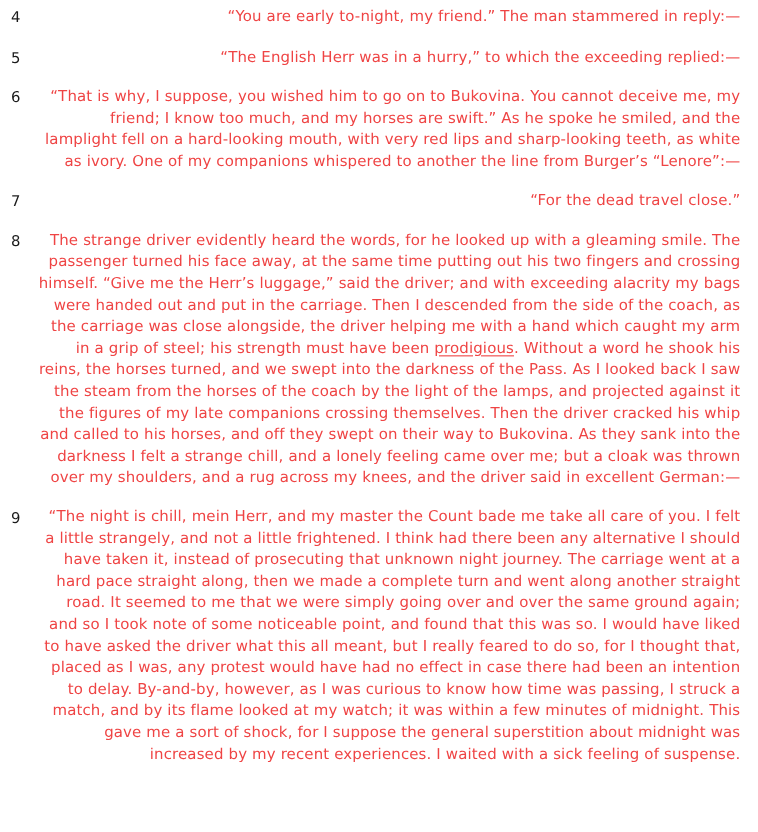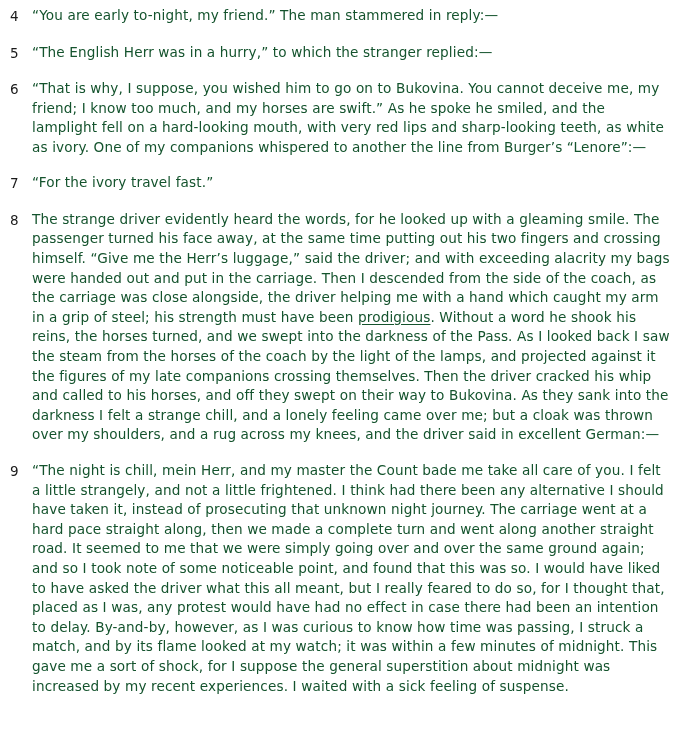--- a/index.html
+++ b/index.html
@@ -31,51 +31,51 @@
     font-size: 13.5px;
     line-height: 19.5px;
     color: #1a1a1a;
     text-align: left;
     padding-top: 1px;
   }
   .para-text {
     flex: 1 1 auto;
     font-size: 13.6px;
     line-height: 19.6px;
-    color: #14532d;
+    color: #ef4444;
     letter-spacing: 0.01em;
-    text-align: left;
+    text-align: right;
   }
   .para-text u.highlight {
     text-underline-offset: 2px;
   }
 </style>
 </head>
 <body>
 
 <div class="page">
 
   <div class="para">
     <div class="para-num">4</div>
     <div class="para-text">“You are early to-night, my friend.” The man stammered in reply:—</div>
   </div>
 
   <div class="para">
     <div class="para-num">5</div>
-    <div class="para-text">“The English Herr was in a hurry,” to which the stranger replied:—</div>
+    <div class="para-text">“The English Herr was in a hurry,” to which the exceeding replied:—</div>
   </div>
 
   <div class="para">
     <div class="para-num">6</div>
     <div class="para-text">“That is why, I suppose, you wished him to go on to Bukovina. You cannot deceive me, my friend; I know too much, and my horses are swift.” As he spoke he smiled, and the lamplight fell on a hard-looking mouth, with very red lips and sharp-looking teeth, as white as ivory. One of my companions whispered to another the line from Burger’s “Lenore”:—</div>
   </div>
 
   <div class="para">
     <div class="para-num">7</div>
-    <div class="para-text">“For the ivory travel fast.”</div>
+    <div class="para-text">“For the dead travel close.”</div>
   </div>
 
   <div class="para">
     <div class="para-num">8</div>
     <div class="para-text"><span>The strange driver evidently heard the words, for he looked up with a gleaming smile. The passenger turned his face away, at the same time putting out his two fingers and crossing himself. “Give me the Herr’s luggage,” said the driver; and with exceeding alacrity my bags were handed out and put in the carriage. Then I descended from the side of the coach, as the carriage was close alongside, the driver helping me with a hand which caught my arm in a grip of steel; his strength must have been </span><u class="highlight">prodigious</u><span>. Without a word he shook his reins, the horses turned, and we swept into the darkness of the Pass. As I looked back I saw the steam from the horses of the coach by the light of the lamps, and projected against it the figures of my late companions crossing themselves. Then the driver cracked his whip and called to his horses, and off they swept on their way to Bukovina. As they sank into the darkness I felt a strange chill, and a lonely feeling came over me; but a cloak was thrown over my shoulders, and a rug across my knees, and the driver said in excellent German:—</span></div>
   </div>
 
   <div class="para">
     <div class="para-num">9</div>
     <div class="para-text">“The night is chill, mein Herr, and my master the Count bade me take all care of you. I felt a little strangely, and not a little frightened. I think had there been any alternative I should have taken it, instead of prosecuting that unknown night journey. The carriage went at a hard pace straight along, then we made a complete turn and went along another straight road. It seemed to me that we were simply going over and over the same ground again; and so I took note of some noticeable point, and found that this was so. I would have liked to have asked the driver what this all meant, but I really feared to do so, for I thought that, placed as I was, any protest would have had no effect in case there had been an intention to delay. By-and-by, however, as I was curious to know how time was passing, I struck a match, and by its flame looked at my watch; it was within a few minutes of midnight. This gave me a sort of shock, for I suppose the general superstition about midnight was increased by my recent experiences. I waited with a sick feeling of suspense.</div>

